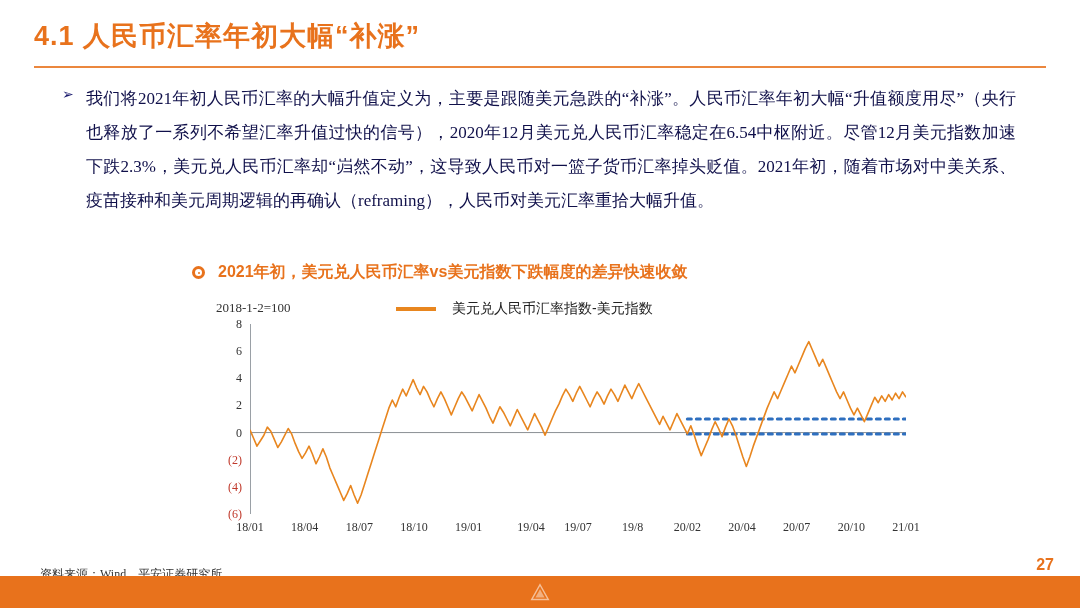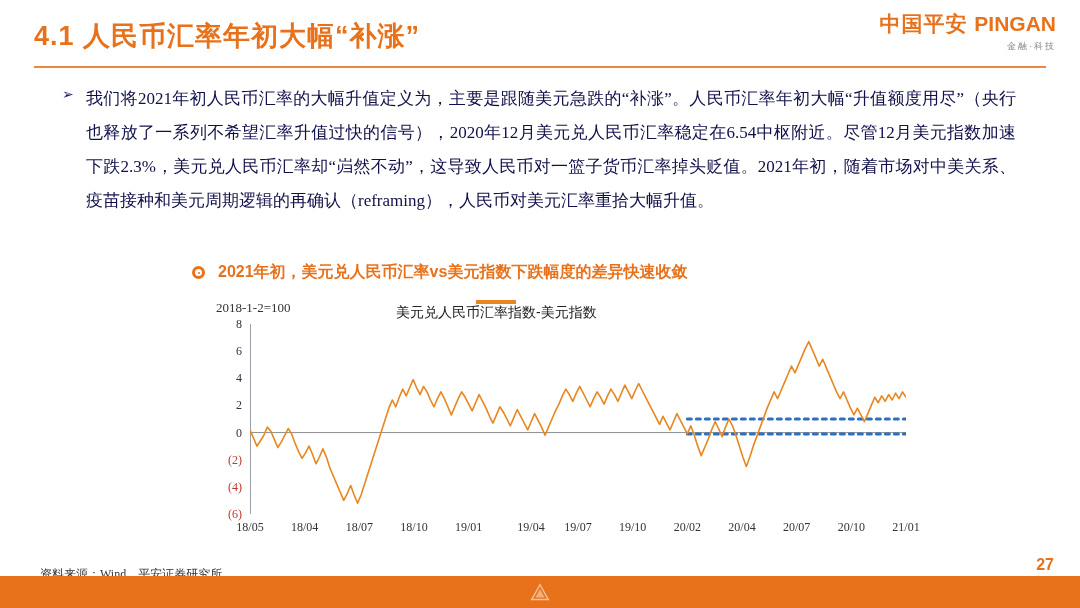--- a/index.html
+++ b/index.html
@@ -67,22 +67,22 @@
     content:"";position:absolute;left:2.5px;top:2.5px;
     width:2px;height:2px;background:#E8721C;border-radius:50%;
   }
   .unit-label{
     position:absolute;left:46px;top:38px;
     font-size:13px;color:#333;
     font-family:"Liberation Serif","DejaVu Serif",serif;
   }
   .legend{
     position:absolute;left:226px;top:38px;
-    display:flex;align-items:center;gap:0;
-    font-size:14px;color:#222;flex-direction:column;
+    display:flex;align-items:center;gap:16px;
+    font-size:14px;color:#222;
   }
   .legend-swatch{
     width:40px;height:4px;background:#E8861F;display:inline-block;
   }
 
   .plot{
     position:absolute;left:46px;top:62px;width:690px;height:190px;
   }
   .axis-y{
     position:absolute;left:0;top:0;width:30px;height:190px;
@@ -130,27 +130,20 @@
     width:22px;height:22px;opacity:.55;
   }
 </style>
 </head>
 <body>
 
 <div class="slide">
 
   <div class="title">4.1 人民币汇率年初大幅“补涨”</div>
 
-  <div class="logo">
-    <div class="logo-main">
-      <span>中国平安</span>
-      <span class="en">PINGAN</span>
-    </div>
-    <div class="logo-sub">金融·科技</div>
-  </div>
 
   <div class="hdr-rule"></div>
 
   <div class="bullet">➢</div>
   <div class="para">我们将2021年初人民币汇率的大幅升值定义为，主要是跟随美元急跌的“补涨”。人民币汇率年初大幅“升值额度用尽”（央行也释放了一系列不希望汇率升值过快的信号），2020年12月美元兑人民币汇率稳定在6.54中枢附近。尽管12月美元指数加速下跌2.3%，美元兑人民币汇率却“岿然不动”，这导致人民币对一篮子货币汇率掉头贬值。2021年初，随着市场对中美关系、疫苗接种和美元周期逻辑的再确认（reframing），人民币对美元汇率重拾大幅升值。</div>
 
   <div class="chart-wrap">
     <div class="chart-title-dot"></div>
     <div class="chart-title">2021年初，美元兑人民币汇率vs美元指数下跌幅度的差异快速收敛</div>
     <div class="unit-label">2018-1-2=100</div>
@@ -174,28 +167,28 @@
       <div class="vline"></div>
       <div class="plotarea">
         <svg id="chart-svg" width="656" height="190" viewBox="0 0 656 190" preserveAspectRatio="none">
             <line x1="0" x2="656" y1="108.57142857142857" y2="108.57142857142857" stroke="#8a8f94" stroke-width="1"></line>
             <line x1="437.3333333333333" x2="656" y1="95" y2="95" stroke="#2E6FBF" stroke-width="3" stroke-dasharray="4 5" stroke-linecap="round"></line>
             <line x1="437.3333333333333" x2="656" y1="109.92857142857143" y2="109.92857142857143" stroke="#2E6FBF" stroke-width="3" stroke-dasharray="4 5" stroke-linecap="round"></line>
             <path d="M0.00 105.86 L3.47 114.00 L6.94 122.14 L10.41 116.71 L13.88 111.29 L17.35 103.14 L20.83 107.21 L24.30 115.36 L27.77 123.50 L31.24 118.07 L34.71 111.29 L38.18 104.50 L41.65 109.93 L45.12 119.43 L48.59 127.57 L52.06 134.36 L55.53 128.93 L59.01 122.14 L62.48 130.29 L65.95 139.79 L69.42 133.00 L72.89 124.86 L76.36 133.00 L79.83 143.86 L83.30 152.00 L86.77 160.14 L90.24 168.29 L93.71 176.43 L97.19 169.64 L100.66 161.50 L104.13 171.00 L107.60 179.14 L111.07 171.00 L114.54 160.14 L118.01 149.29 L121.48 138.43 L124.95 127.57 L128.42 116.71 L131.89 105.86 L135.37 95.00 L138.84 84.14 L142.31 76.00 L145.78 82.79 L149.25 73.29 L152.72 65.14 L156.19 71.93 L159.66 63.79 L163.13 55.64 L166.60 63.79 L170.07 70.57 L173.54 62.43 L177.02 67.86 L180.49 76.00 L183.96 82.79 L187.43 74.64 L190.90 67.86 L194.37 74.64 L197.84 82.79 L201.31 90.93 L204.78 82.79 L208.25 74.64 L211.72 67.86 L215.20 73.29 L218.67 80.07 L222.14 86.86 L225.61 78.71 L229.08 70.57 L232.55 77.36 L236.02 84.14 L239.49 92.29 L242.96 99.07 L246.43 90.93 L249.90 82.79 L253.38 88.21 L256.85 95.00 L260.32 101.79 L263.79 93.64 L267.26 85.50 L270.73 92.29 L274.20 99.07 L277.67 105.86 L281.14 97.71 L284.61 89.57 L288.08 96.36 L291.56 103.14 L295.03 111.29 L298.50 103.14 L301.97 95.00 L305.44 86.86 L308.91 80.07 L312.38 71.93 L315.85 65.14 L319.32 70.57 L322.79 77.36 L326.26 69.21 L329.74 62.43 L333.21 69.21 L336.68 76.00 L340.15 82.79 L343.62 74.64 L347.09 67.86 L350.56 73.29 L354.03 80.07 L357.50 71.93 L360.97 65.14 L364.44 70.57 L367.92 77.36 L371.39 69.21 L374.86 61.07 L378.33 67.86 L381.80 74.64 L385.27 66.50 L388.74 59.71 L392.21 66.50 L395.68 73.29 L399.15 80.07 L402.62 86.86 L406.10 93.64 L409.57 100.43 L413.04 92.29 L416.51 99.07 L419.98 105.86 L423.45 97.71 L426.92 89.57 L430.39 96.36 L433.86 103.14 L437.33 109.93 L440.80 101.79 L444.28 111.29 L447.75 122.14 L451.22 131.64 L454.69 123.50 L458.16 115.36 L461.63 105.86 L465.10 97.71 L468.57 104.50 L472.04 112.64 L475.51 103.14 L478.98 95.00 L482.46 101.79 L485.93 111.29 L489.40 122.14 L492.87 133.00 L496.34 142.50 L499.81 133.00 L503.28 122.14 L506.75 112.64 L510.22 103.14 L513.69 93.64 L517.16 84.14 L520.63 76.00 L524.11 67.86 L527.58 74.64 L531.05 66.50 L534.52 58.36 L537.99 50.21 L541.46 42.07 L544.93 48.86 L548.40 40.71 L551.87 32.57 L555.34 24.43 L558.81 17.64 L562.29 25.79 L565.76 33.93 L569.23 42.07 L572.70 35.29 L576.17 43.43 L579.64 51.57 L583.11 59.71 L586.58 67.86 L590.05 74.64 L593.52 67.86 L596.99 76.00 L600.47 84.14 L603.94 90.93 L607.41 84.14 L610.88 90.93 L614.35 97.71 L617.82 89.57 L621.29 81.43 L624.76 73.29 L628.23 78.71 L631.70 71.93 L635.17 77.36 L638.65 70.57 L642.12 76.00 L645.59 69.21 L649.06 74.64 L652.53 67.86 L656.00 73.29" fill="none" stroke="#E8861F" stroke-width="1.6" stroke-linejoin="round"></path>
           </svg>
       </div>
       <div class="xlabels">
-          <div class="xtick" style="left: 0px;">18/05</div>
+          <div class="xtick" style="left: 0px;">18/01</div>
           <div class="xtick" style="left: 54.6667px;">18/04</div>
           <div class="xtick" style="left: 109.333px;">18/07</div>
           <div class="xtick" style="left: 164px;">18/10</div>
           <div class="xtick" style="left: 218.667px;">19/01</div>
           <div class="xtick" style="left: 281px;">19/04</div>
           <div class="xtick" style="left: 328px;">19/07</div>
-          <div class="xtick" style="left: 382.667px;">19/10</div>
+          <div class="xtick" style="left: 382.667px;">19/8</div>
           <div class="xtick" style="left: 437.333px;">20/02</div>
           <div class="xtick" style="left: 492px;">20/04</div>
           <div class="xtick" style="left: 546.667px;">20/07</div>
           <div class="xtick" style="left: 601.333px;">20/10</div>
           <div class="xtick" style="left: 656px;">21/01</div>
         </div>
     </div>
   </div>
 
   <div class="source">资料来源：Wind，平安证券研究所</div>

